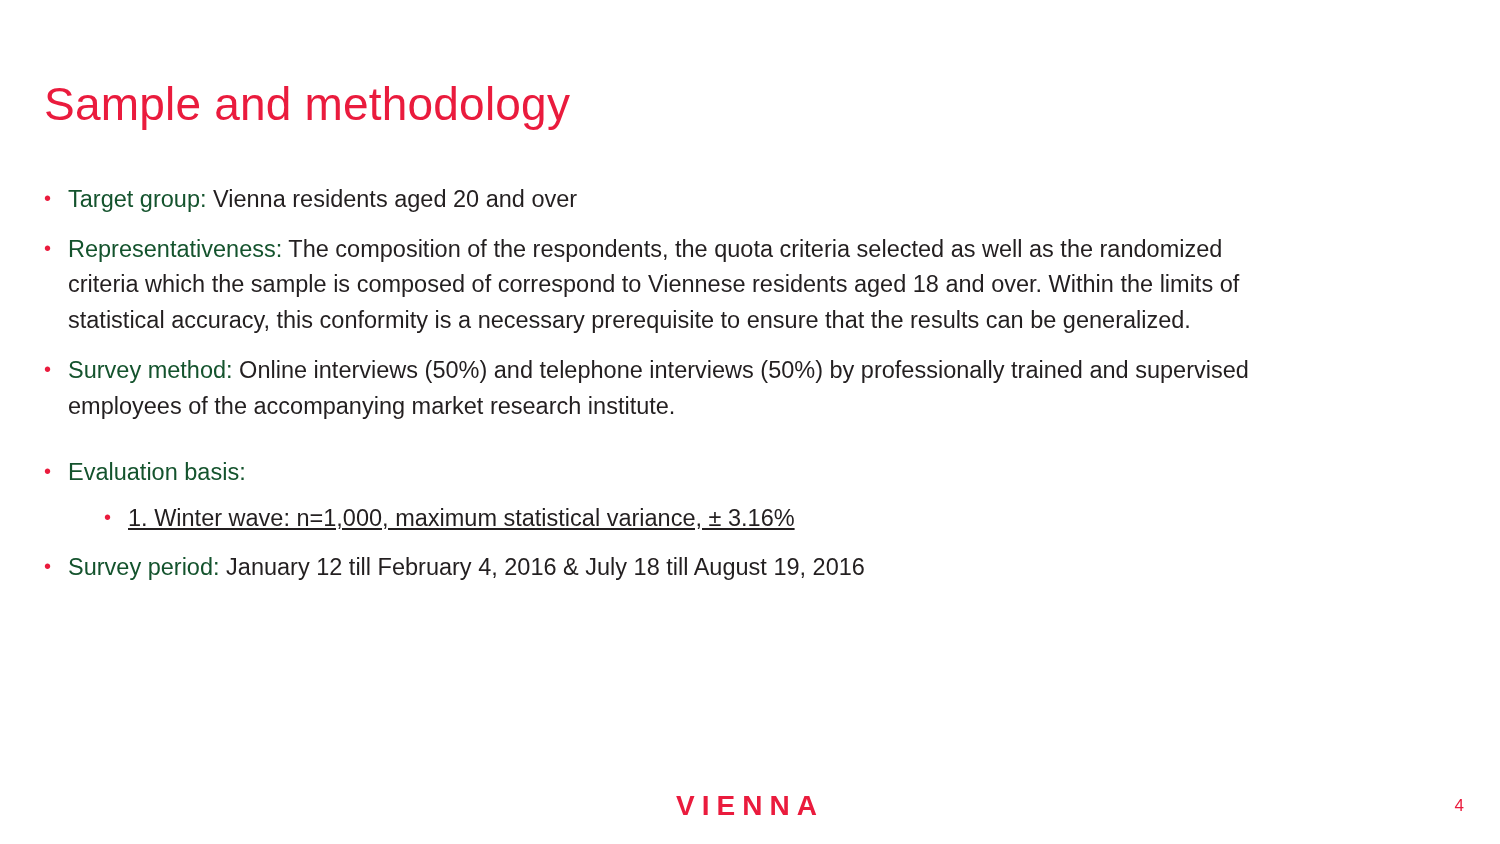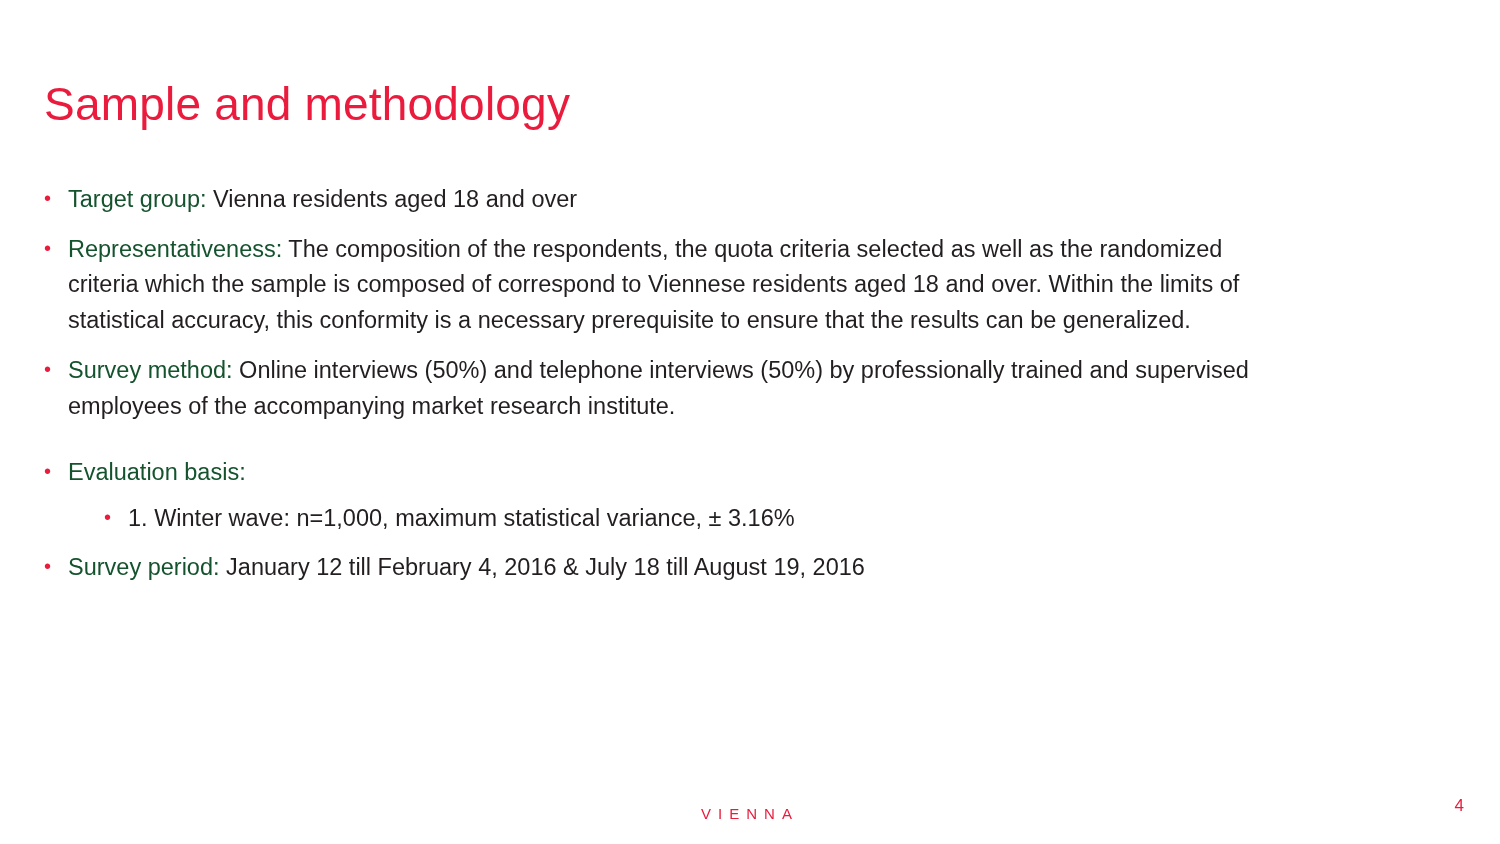--- a/index.html
+++ b/index.html
@@ -79,28 +79,29 @@
     content: "\2022";
     position: absolute;
     left: 6px;
     top: -1px;
     color: #ea1b3d;
     font-size: 20px;
     line-height: 1.72;
   }
   .sub-wrap {
     margin-left: 30px;
+    text-decoration: underline;
   }
   .logo {
     position: absolute;
     left: 50%;
     transform: translateX(-50%);
     bottom: 22px;
-    font-size: 15px;
-    font-weight: 400;
+    font-size: 28px;
+    font-weight: 700;
     letter-spacing: 7px;
     color: #ea1b3d;
   }
   .page-number {
     position: absolute;
     right: 36px;
     bottom: 28px;
     font-size: 17px;
     color: #ea1b3d;
   }
@@ -110,21 +111,21 @@
 <body>
 
 <div class="slide">
 
   <h1 class="slide-title">Sample and methodology</h1>
 
   <div class="content">
     <ul class="bullets">
 
       <li>
-        <span class="lead">Target group:</span><span> Vienna residents aged 18 and over</span>
+        <span class="lead">Target group:</span><span> Vienna residents aged 20 and over</span>
       </li>
 
       <li>
         <span class="lead">Representativeness:</span><span> The composition of the respondents, the quota criteria selected as well as the randomized criteria which the sample is composed of correspond to Viennese residents aged 18 and over. Within the limits of statistical accuracy, this conformity is a necessary prerequisite to ensure that the results can be generalized.</span>
       </li>
 
       <li>
         <span class="lead">Survey method:</span><span> Online interviews (50%) and telephone interviews (50%) by professionally trained and supervised employees of the accompanying market research institute.</span>
       </li>
 

